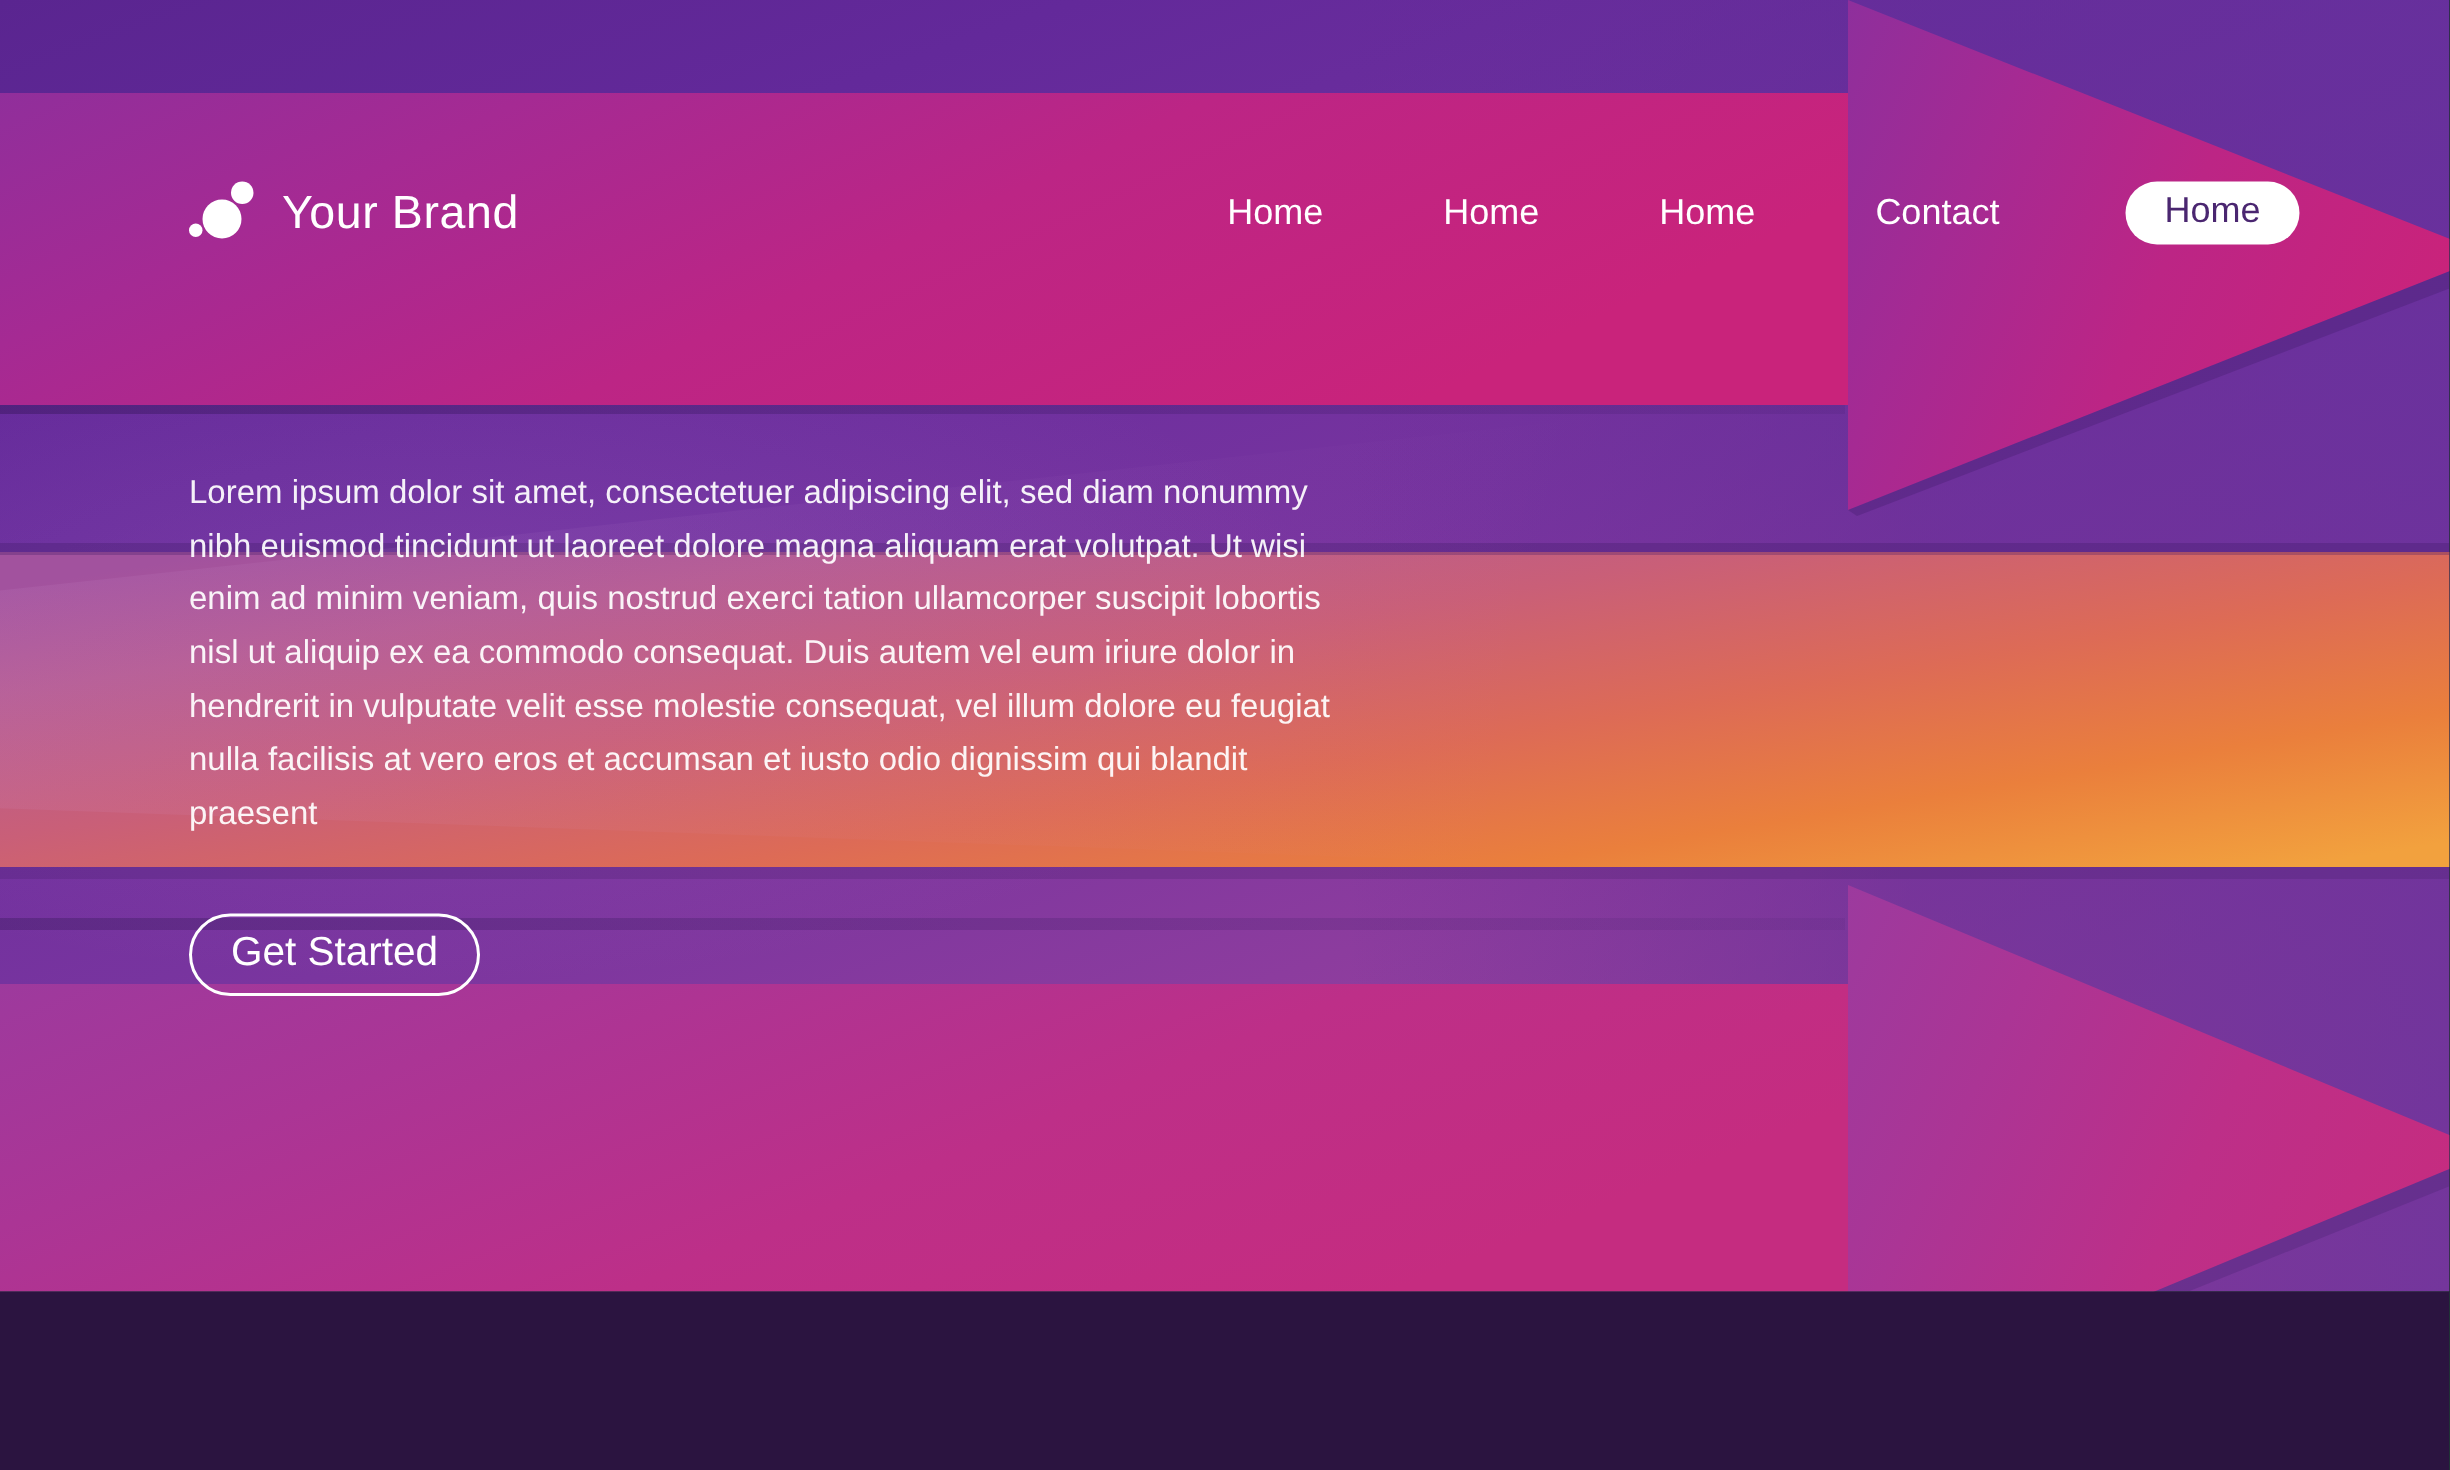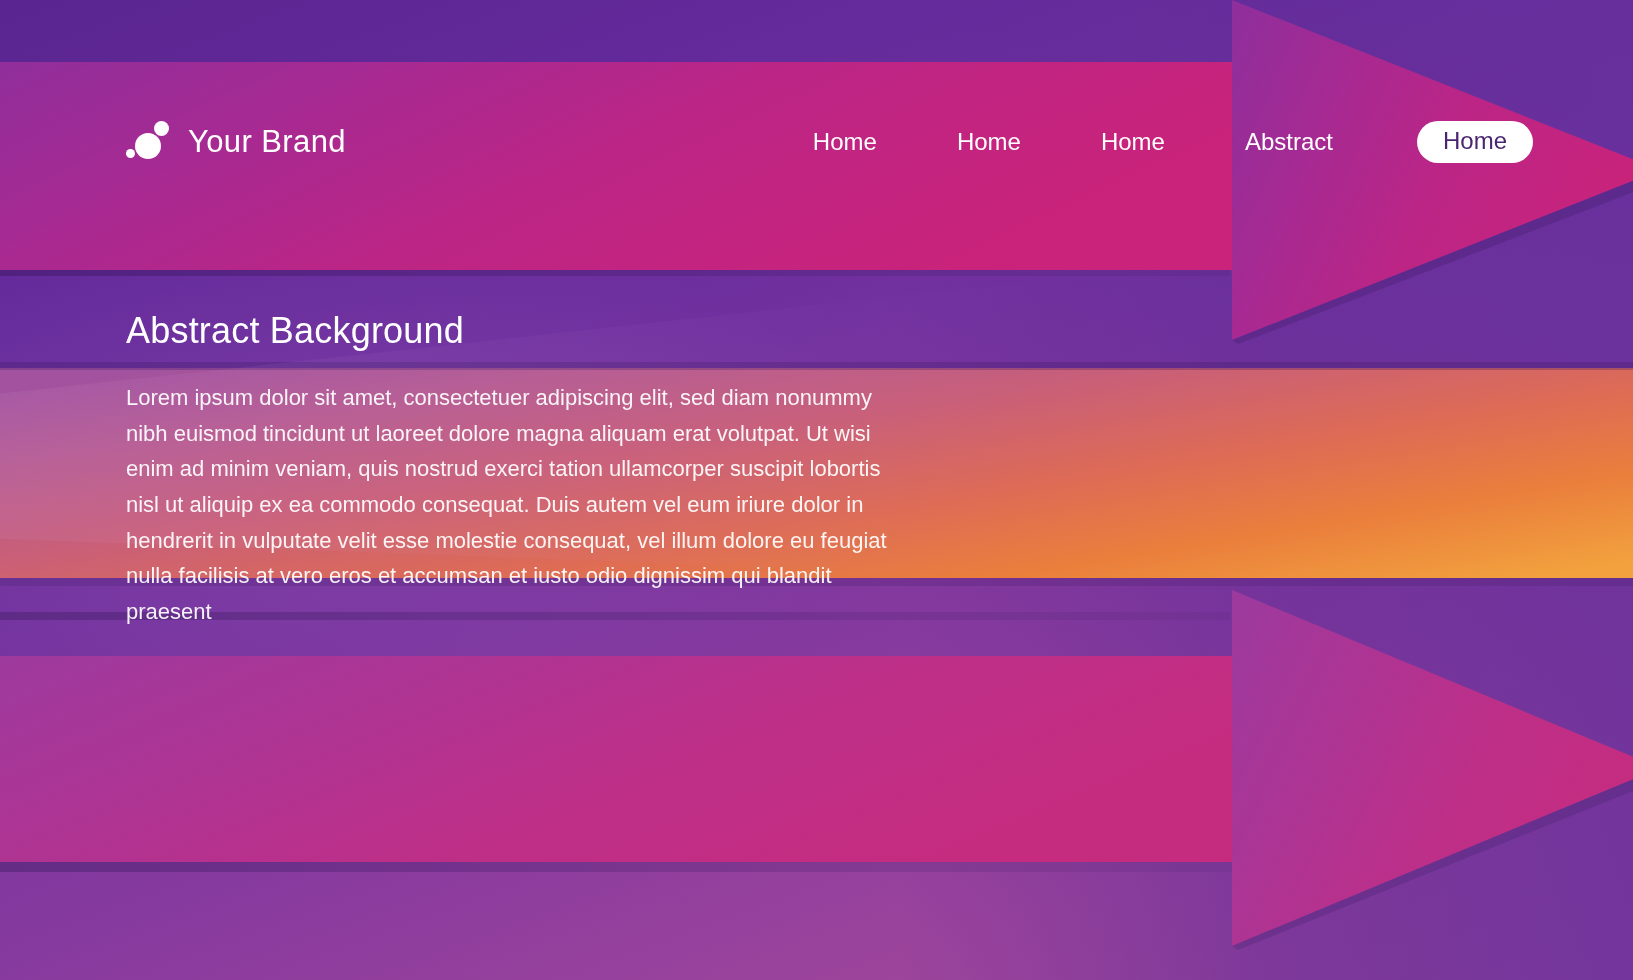--- a/index.html
+++ b/index.html
@@ -8,21 +8,21 @@
     padding: 0;
     background: #2b1440;
   }
   body {
     font-family: "Liberation Sans", sans-serif;
   }
 
   .stage {
     position: relative;
     width: 1633px;
-    height: 980px;
+    height: 861px;
     overflow: hidden;
     background: #14532d;
   }
 
   
   .bg-base {
     position: absolute;
     inset: 0;
     background:
       linear-gradient(160deg,
@@ -275,24 +275,24 @@
         <span class="dot dot-mid"></span>
         <span class="dot dot-small"></span>
       </span>
       <span class="brand-name">Your Brand</span>
     </div>
 
     <nav class="nav">
       <a class="nav-link" href="#">Home</a>
       <a class="nav-link" href="#">Home</a>
       <a class="nav-link" href="#">Home</a>
-      <a class="nav-link" href="#">Abstract</a>
+      <a class="nav-link" href="#">Contact</a>
       <button class="nav-cta">Home</button>
     </nav>
 
   </header>
 
   <section class="hero">
-    <h2 class="hero-subtitle">Abstract Background</h2>
     <p class="hero-paragraph">Lorem ipsum dolor sit amet, consectetuer adipiscing elit, sed diam nonummy nibh euismod tincidunt ut laoreet dolore magna aliquam erat volutpat. Ut wisi enim ad minim veniam, quis nostrud exerci tation ullamcorper suscipit lobortis nisl ut aliquip ex ea commodo consequat. Duis autem vel eum iriure dolor in hendrerit in vulputate velit esse molestie consequat, vel illum dolore eu feugiat nulla facilisis at vero eros et accumsan et iusto odio dignissim qui blandit praesent</p>
+    <button class="hero-cta">Get Started</button>
   </section>
 
 </div>
 
 </body></html>

